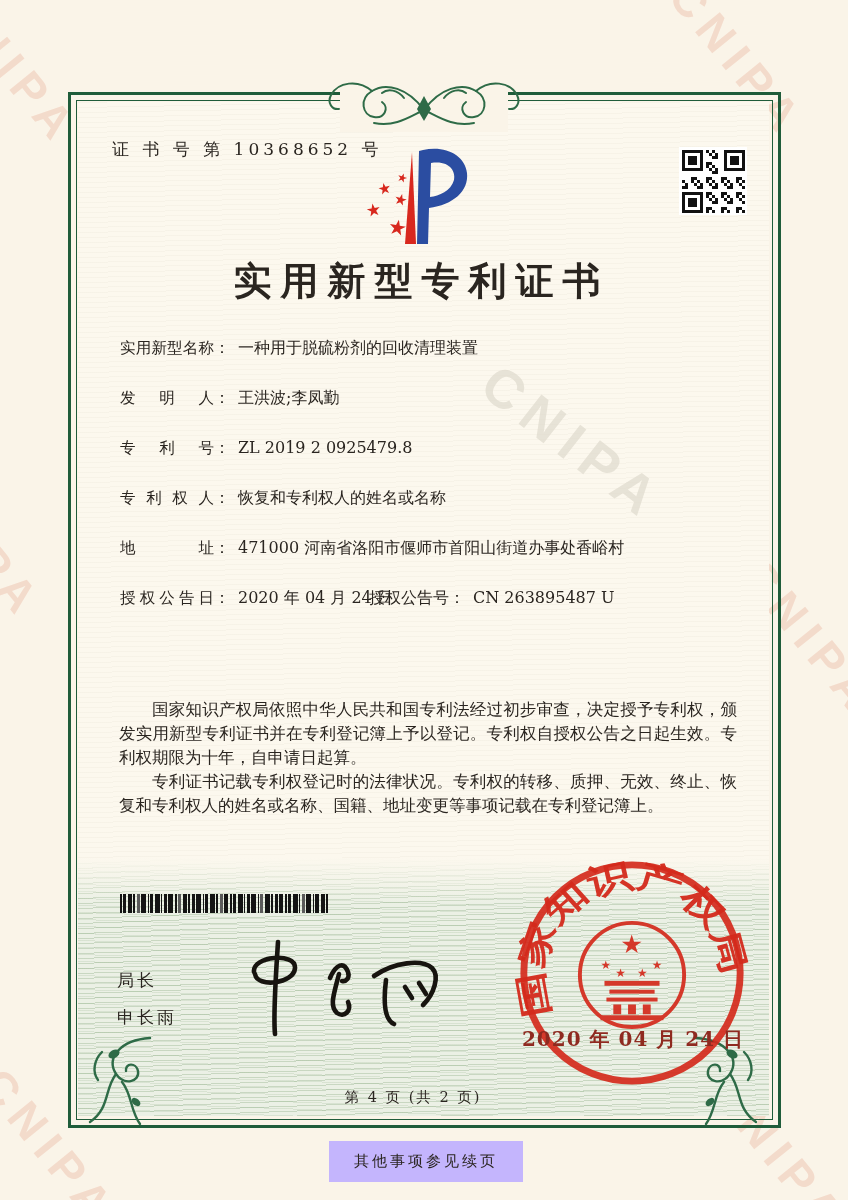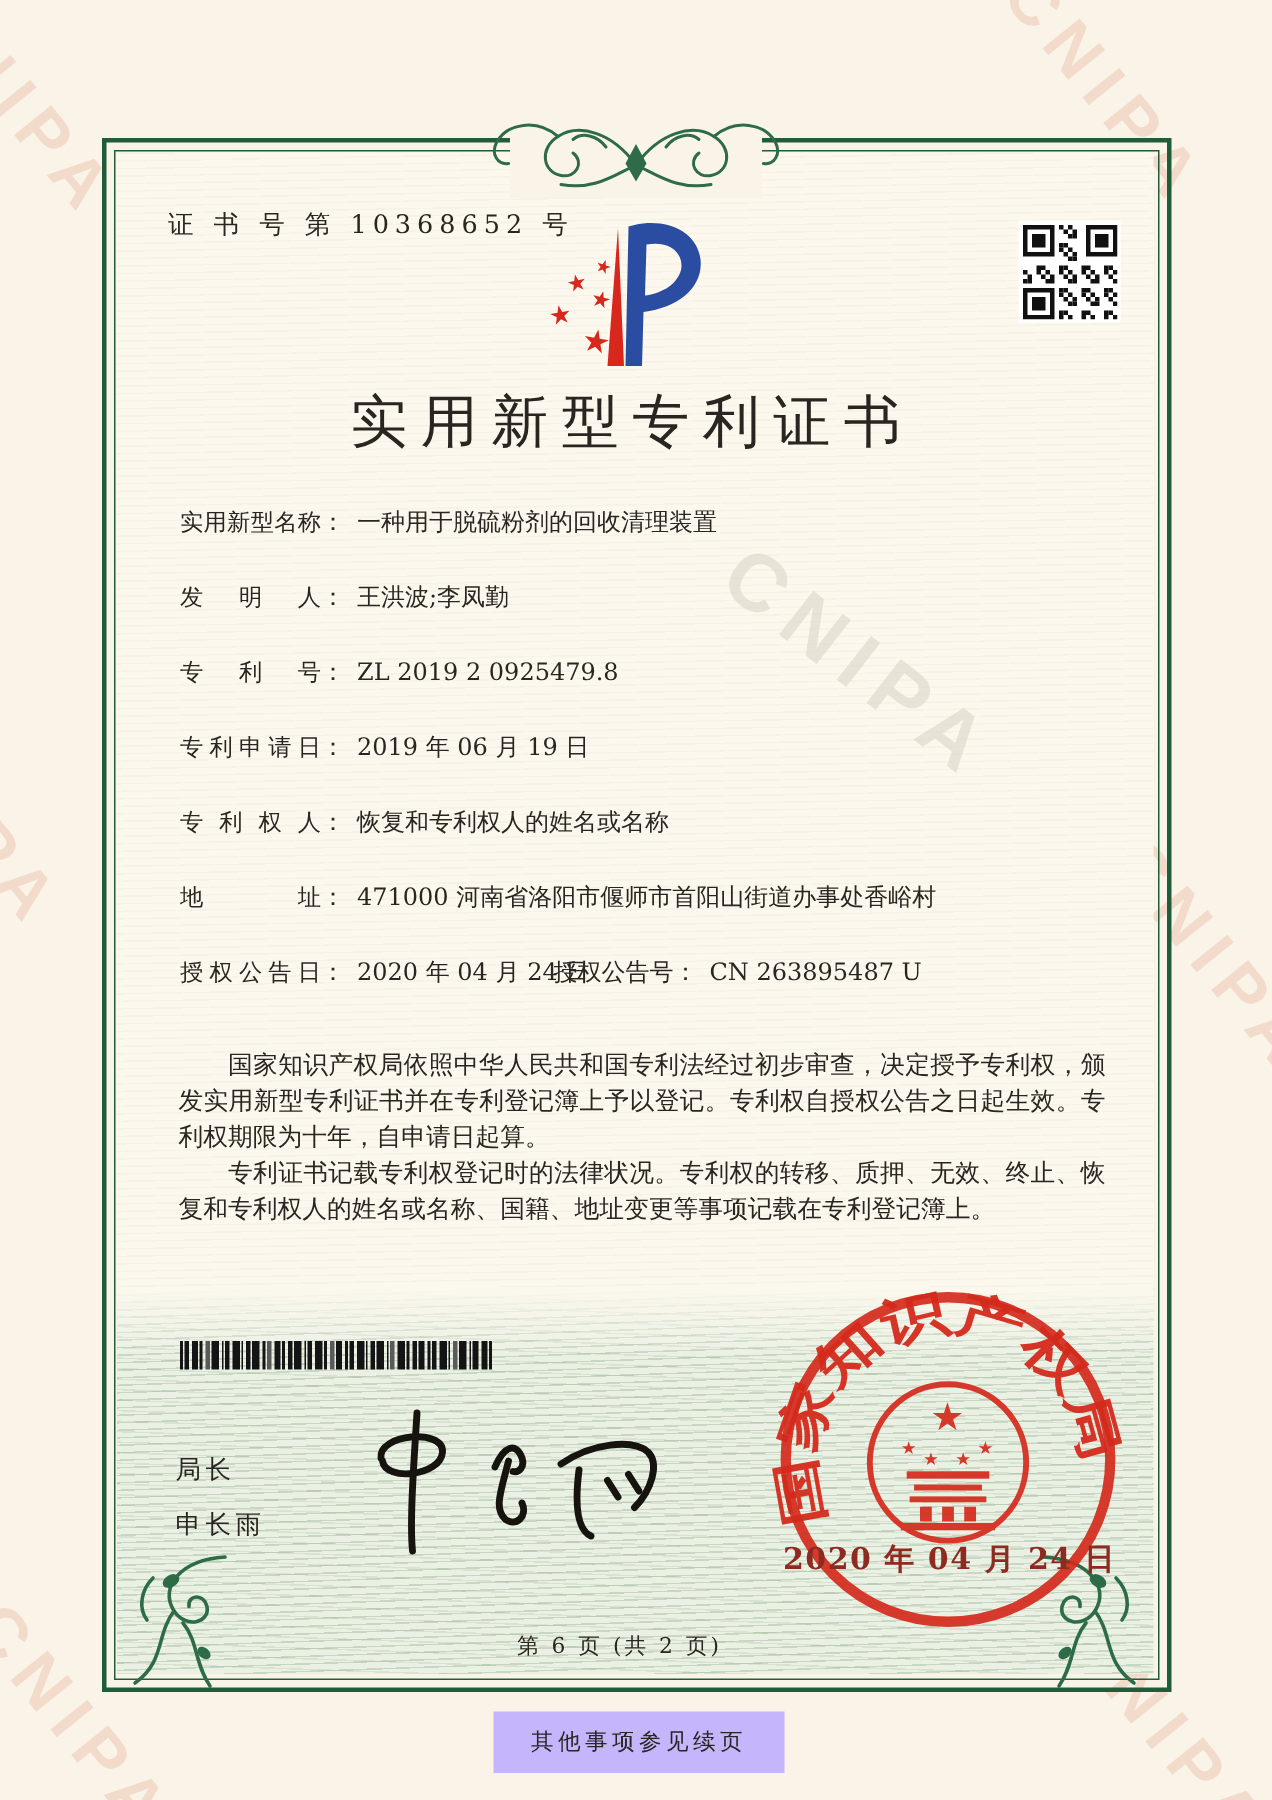--- a/index.html
+++ b/index.html
@@ -28,21 +28,21 @@
     background-image:repeating-linear-gradient(179deg,rgba(150,140,110,.05) 0 1px,transparent 1px 5px)}
   .band{left:78px;top:858px;width:691px;height:258px;background:#ebf0e5;
     background-image:
       repeating-linear-gradient(178deg,rgba(110,150,100,.28) 0 1px,transparent 1px 5px),
       repeating-linear-gradient(2deg,rgba(110,150,100,.15) 0 1px,transparent 1px 7px);}
   .band::before{content:"";position:absolute;left:0;top:0;right:0;height:46px;
     background:linear-gradient(var(--inner),rgba(252,248,238,0))}
   
   .cert-no{left:112px;top:138px;font-size:17px;letter-spacing:4px}
   .qr-wrap{left:679px;top:147px;width:68px;height:68px;background:#fff;display:flex;align-items:center;justify-content:center}
-  .title{left:68px;top:256px;width:707px;text-align:center;font-size:38px;font-weight:400;letter-spacing:9px}
+  .title{left:68px;top:256px;width:707px;text-align:center;font-size:38px;font-weight:700;letter-spacing:9px}
   
   .fields{left:120px;top:338px;width:620px;font-size:16px}
   .frow{height:50px;position:relative;white-space:nowrap}
   .flabel{display:inline-block;width:94px;font-size:15.5px;text-align:justify;text-align-last:justify;vertical-align:top}
   .colon{margin-right:8px}
   .fvalue{font-size:16px}
   .pair2{position:absolute;left:249px;top:0}
   
   .paras{left:119px;top:698px;width:618px;font-size:16.5px;line-height:1.46;text-align:justify}
   .paras p{margin:0;text-indent:2em}
@@ -228,23 +228,20 @@
   <div class="frow">
     <span class="flabel">实用新型名称</span><span class="colon">：</span><span class="fvalue">一种用于脱硫粉剂的回收清理装置</span>
   </div>
   <div class="frow">
     <span class="flabel">发明人</span><span class="colon">：</span><span class="fvalue">王洪波;李凤勤</span>
   </div>
   <div class="frow">
     <span class="flabel">专利号</span><span class="colon">：</span><span class="fvalue">ZL 2019 2 0925479.8</span>
   </div>
   <div class="frow">
-    <span class="flabel">专利申请日</span><span class="colon">：</span><span class="fvalue">2019 年 06 月 19 日</span>
-  </div>
-  <div class="frow">
     <span class="flabel">专利权人</span><span class="colon">：</span><span class="fvalue">恢复和专利权人的姓名或名称</span>
   </div>
   <div class="frow">
     <span class="flabel">地址</span><span class="colon">：</span><span class="fvalue">471000 河南省洛阳市偃师市首阳山街道办事处香峪村</span>
   </div>
   <div class="frow">
     <span class="flabel">授权公告日</span><span class="colon">：</span><span class="fvalue">2020 年 04 月 24 日</span>
     <span class="pair2">
       <span>授权公告号</span><span class="colon">：</span><span class="fvalue">CN 263895487 U</span>
     </span>
@@ -297,14 +294,14 @@
     <rect x="97" y="137" width="46" height="4"></rect>
     <rect x="94" y="145" width="52" height="4"></rect>
     <rect x="101" y="152" width="8" height="10"></rect>
     <rect x="116" y="152" width="8" height="10"></rect>
     <rect x="131" y="152" width="8" height="10"></rect>
     <rect x="88" y="163" width="64" height="5"></rect>
   </g>
 </svg>
 <div class="abs seal-date">2020 年 04 月 24 日</div>
 
-<div class="abs page-no">第 6 页 (共 2 页)</div>
+<div class="abs page-no">第 4 页 (共 2 页)</div>
 <div class="abs note">其他事项参见续页</div>
 
 </body></html>

